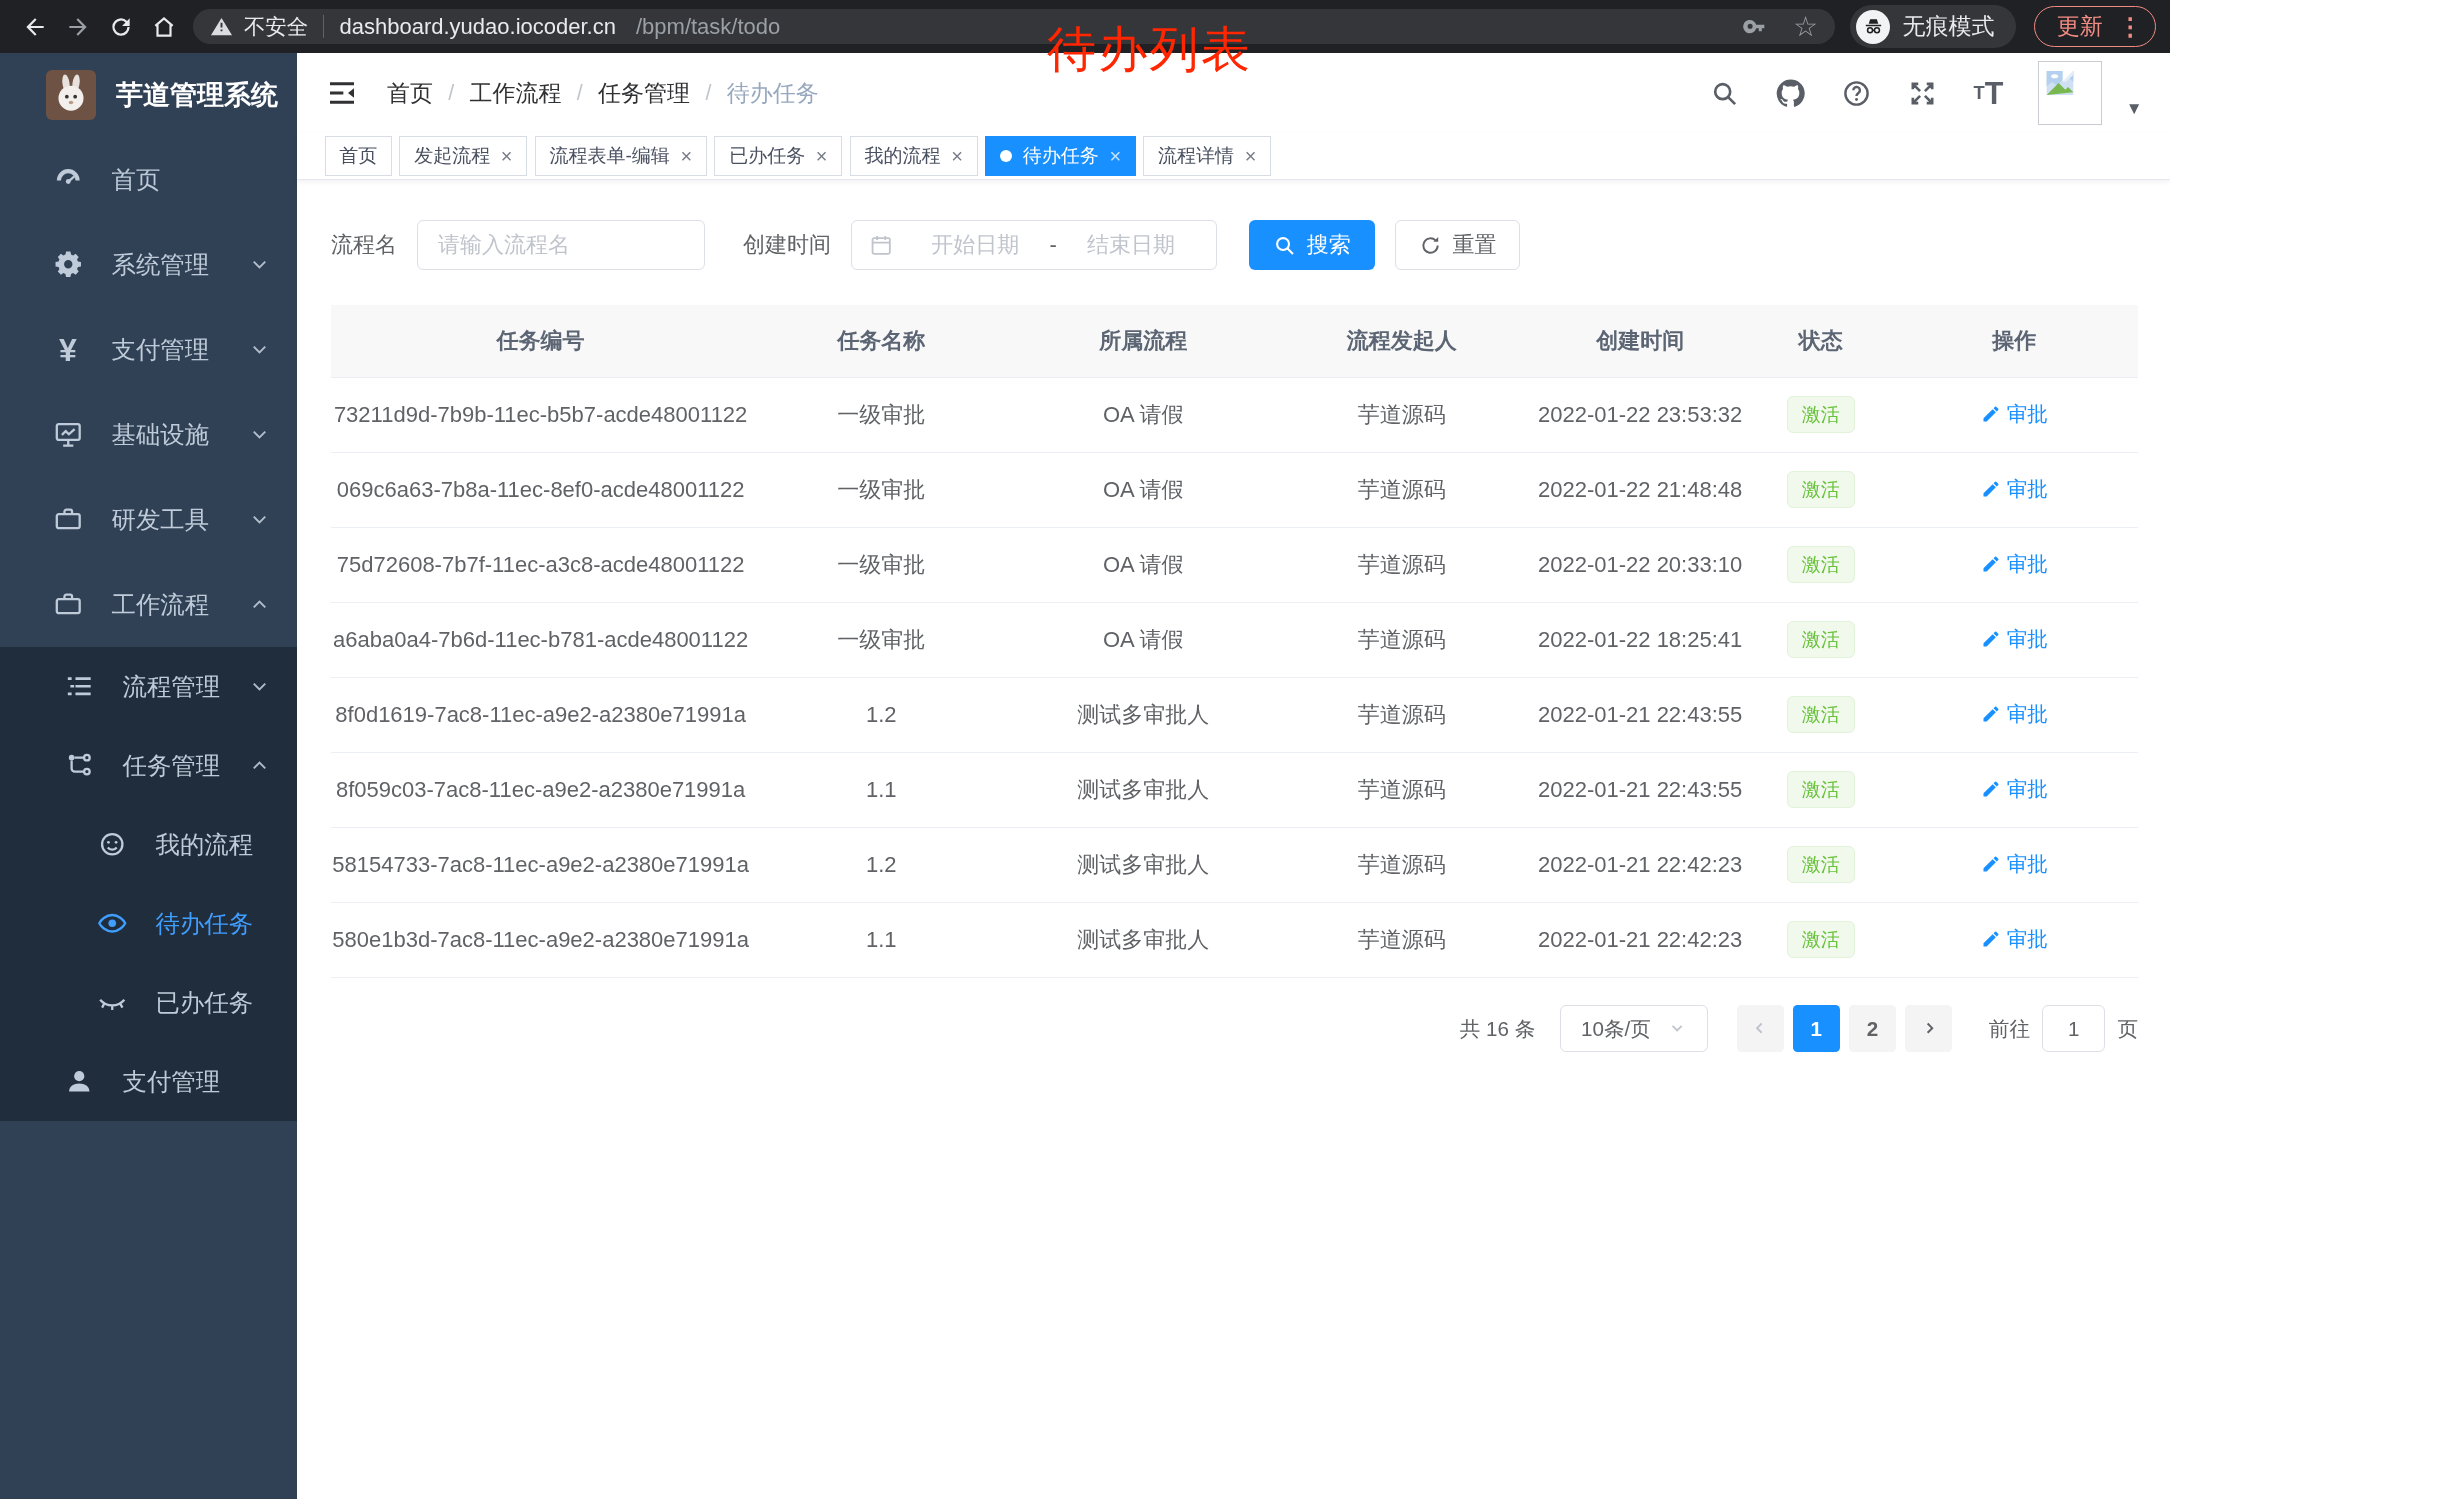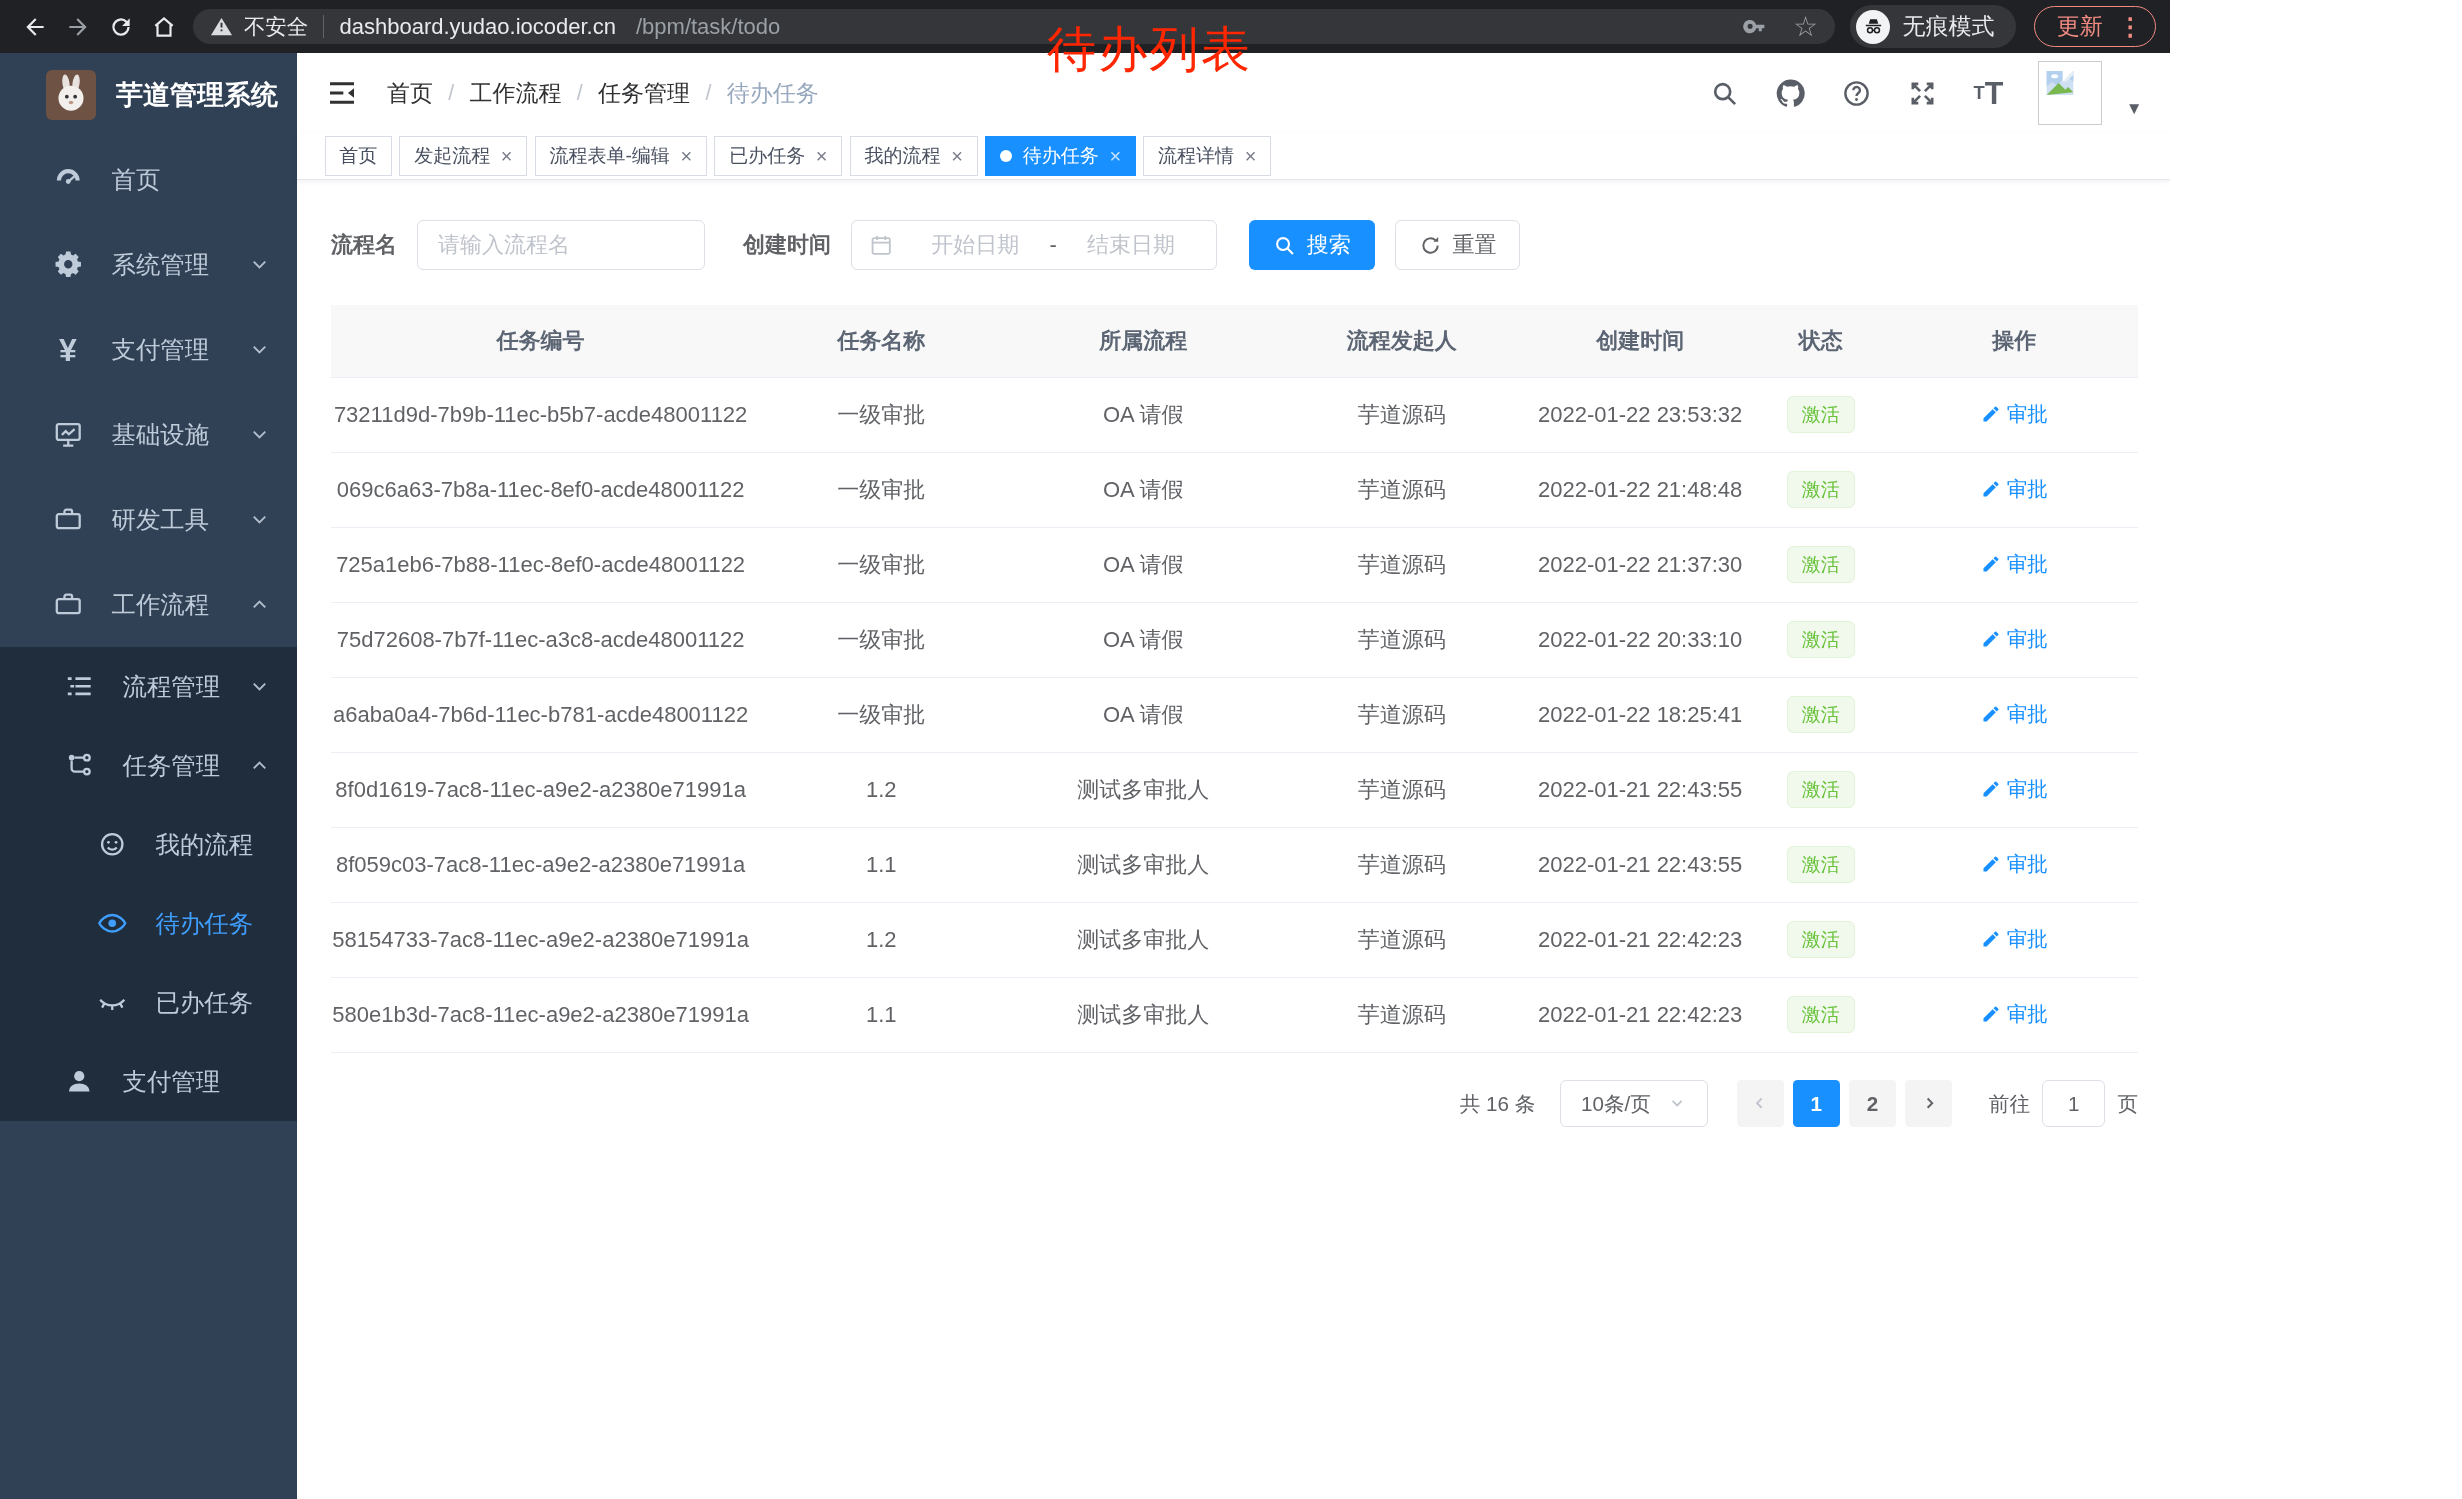--- a/index.html
+++ b/index.html
@@ -71,21 +71,21 @@
   
   .tagsbar { height:47px; display:flex; align-items:center; padding:0 27.5px; gap:7.6px; background:#fff; border-bottom:0.8px solid #e4e7ed; box-shadow:0 1.5px 4.6px rgba(0,0,0,.06); position:relative; z-index:2; }
   .tag { height:40px; display:inline-flex; align-items:center; padding:0 13.7px; border:0.8px solid #d8dce5; background:#fff; color:#495060; font-size:19px; gap:10.7px; cursor:pointer; white-space:nowrap; }
   .tag .tag-close { font-size:20px; line-height:1; opacity:.75; }
   .tag.active { background:#1890ff; border-color:#1890ff; color:#fff; }
   .tag .dot { width:12.2px; height:12.2px; border-radius:50%; background:#fff; }
 
   
   .content { flex:1; padding:40px 32px 0 34px; background:#fff; }
   .search-row { display:flex; align-items:center; font-size:22px; color:#606266; }
-  .fld-label { font-weight:700; margin-right:20px; white-space:nowrap; }
+  .fld-label { font-weight:400; margin-right:20px; white-space:nowrap; }
   .fld-label.second { margin-left:38px; }
   .txt-input { width:288px; height:50px; border:0.8px solid #dcdfe6; border-radius:6.1px; padding:0 20px; font-size:22px; color:#606266; outline:none; font-family:inherit; }
   .txt-input::placeholder { color:#c0c4cc; }
   .date-range { width:366px; height:50px; border:0.8px solid #dcdfe6; border-radius:6.1px; display:flex; align-items:center; padding:8px 17px; color:#c0c4cc; gap:6.1px; }
   .date-range .cal { width:24.4px; height:24.4px; color:#c0c4cc; flex-shrink:0; margin-right:7.6px; }
   .cal svg { width:24.4px; height:24.4px; }
   .dr-ph { flex:1; text-align:center; font-size:22px; }
   .dr-sep { color:#606266; font-size:22px; }
   .btn { height:50px; border-radius:6.1px; display:inline-flex; align-items:center; gap:10.7px; font-size:22px; padding:0 23px; cursor:pointer; border:0.8px solid transparent; white-space:nowrap; }
   .btn svg { width:23px; height:23px; }
@@ -500,34 +500,20 @@
               <td>2022-01-22 21:48:48</td>
               <td><span class="badge-success">激活</span></td>
               <td><span class="link-approve">
                     <svg viewBox="0 0 24 24">
                       <path fill="currentColor" d="M3 17.2V21h3.8L17.8 10 14 6.2 3 17.2zM20.7 7.1a1 1 0 0 0 0-1.4l-2.4-2.4a1 1 0 0 0-1.4 0L15 5.2 18.8 9l1.9-1.9z"></path>
                     </svg>
                     <span>审批</span>
                   </span></td>
             </tr>
             <tr>
-              <td>725a1eb6-7b88-11ec-8ef0-acde48001122</td>
-              <td>一级审批</td>
-              <td>OA 请假</td>
-              <td>芋道源码</td>
-              <td>2022-01-22 21:37:30</td>
-              <td><span class="badge-success">激活</span></td>
-              <td><span class="link-approve">
-                    <svg viewBox="0 0 24 24">
-                      <path fill="currentColor" d="M3 17.2V21h3.8L17.8 10 14 6.2 3 17.2zM20.7 7.1a1 1 0 0 0 0-1.4l-2.4-2.4a1 1 0 0 0-1.4 0L15 5.2 18.8 9l1.9-1.9z"></path>
-                    </svg>
-                    <span>审批</span>
-                  </span></td>
-            </tr>
-            <tr>
               <td>75d72608-7b7f-11ec-a3c8-acde48001122</td>
               <td>一级审批</td>
               <td>OA 请假</td>
               <td>芋道源码</td>
               <td>2022-01-22 20:33:10</td>
               <td><span class="badge-success">激活</span></td>
               <td><span class="link-approve">
                     <svg viewBox="0 0 24 24">
                       <path fill="currentColor" d="M3 17.2V21h3.8L17.8 10 14 6.2 3 17.2zM20.7 7.1a1 1 0 0 0 0-1.4l-2.4-2.4a1 1 0 0 0-1.4 0L15 5.2 18.8 9l1.9-1.9z"></path>
                     </svg>

